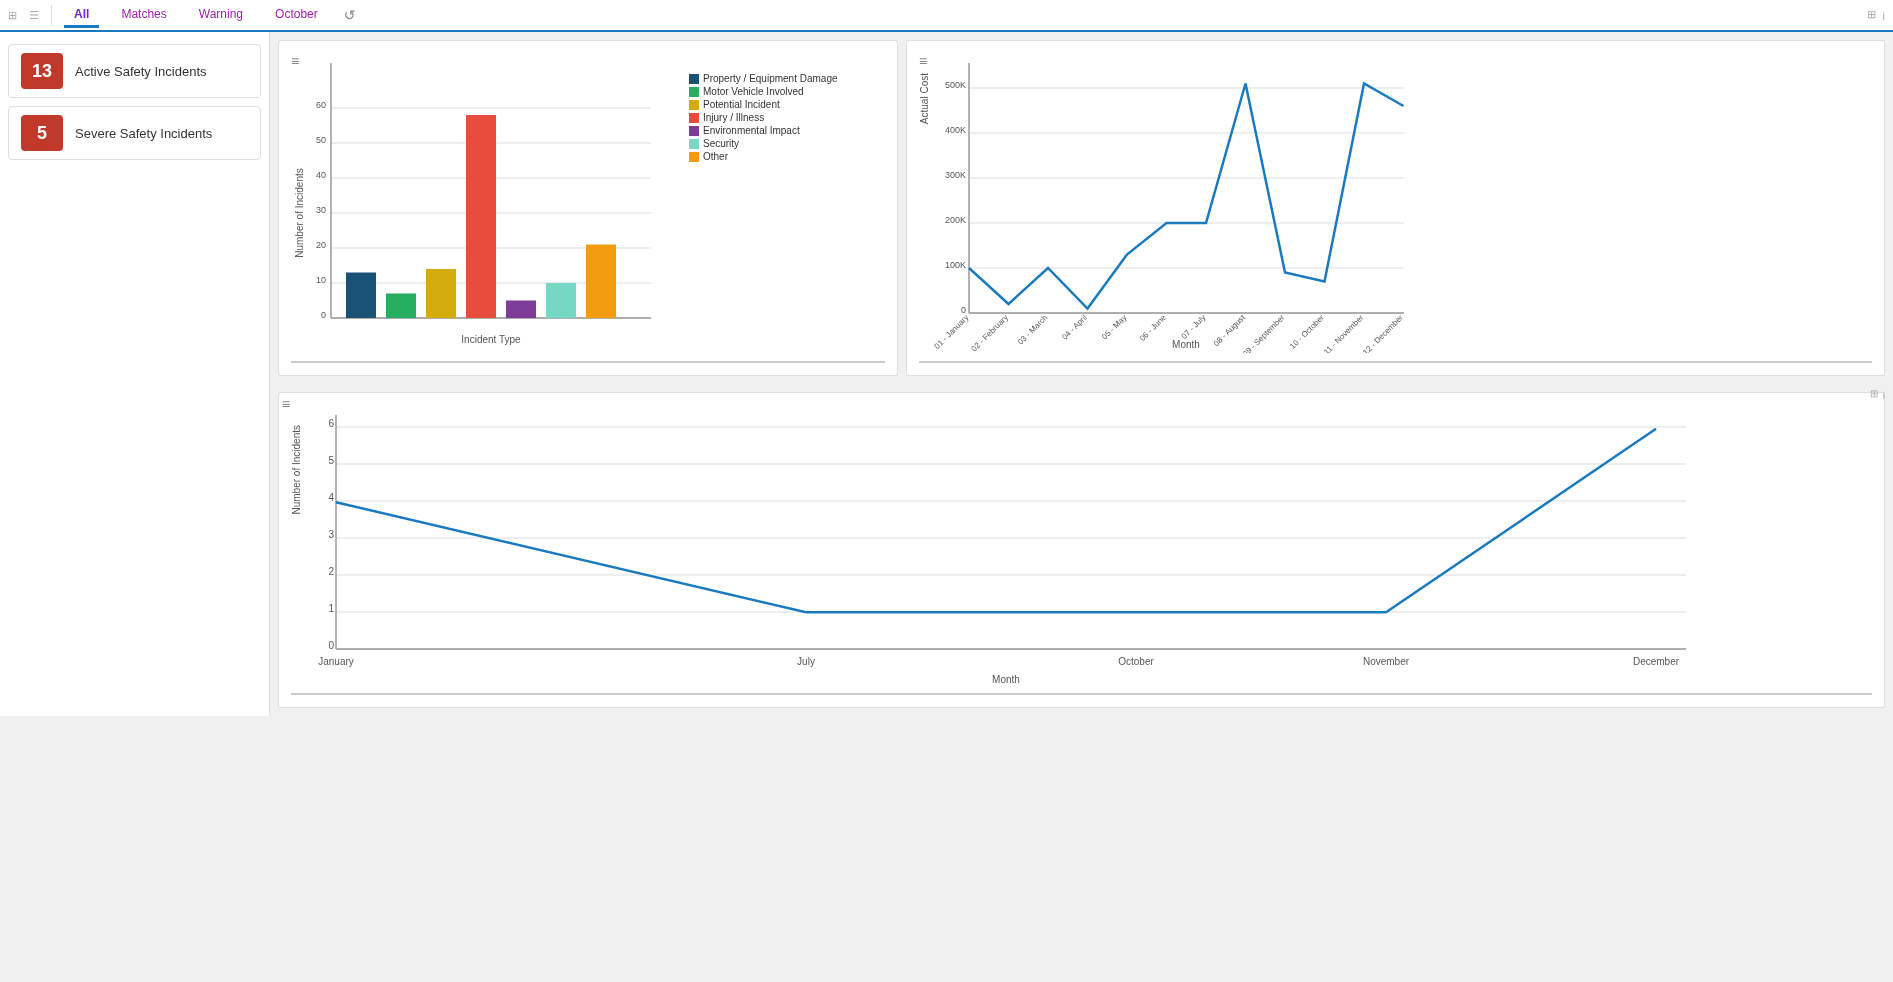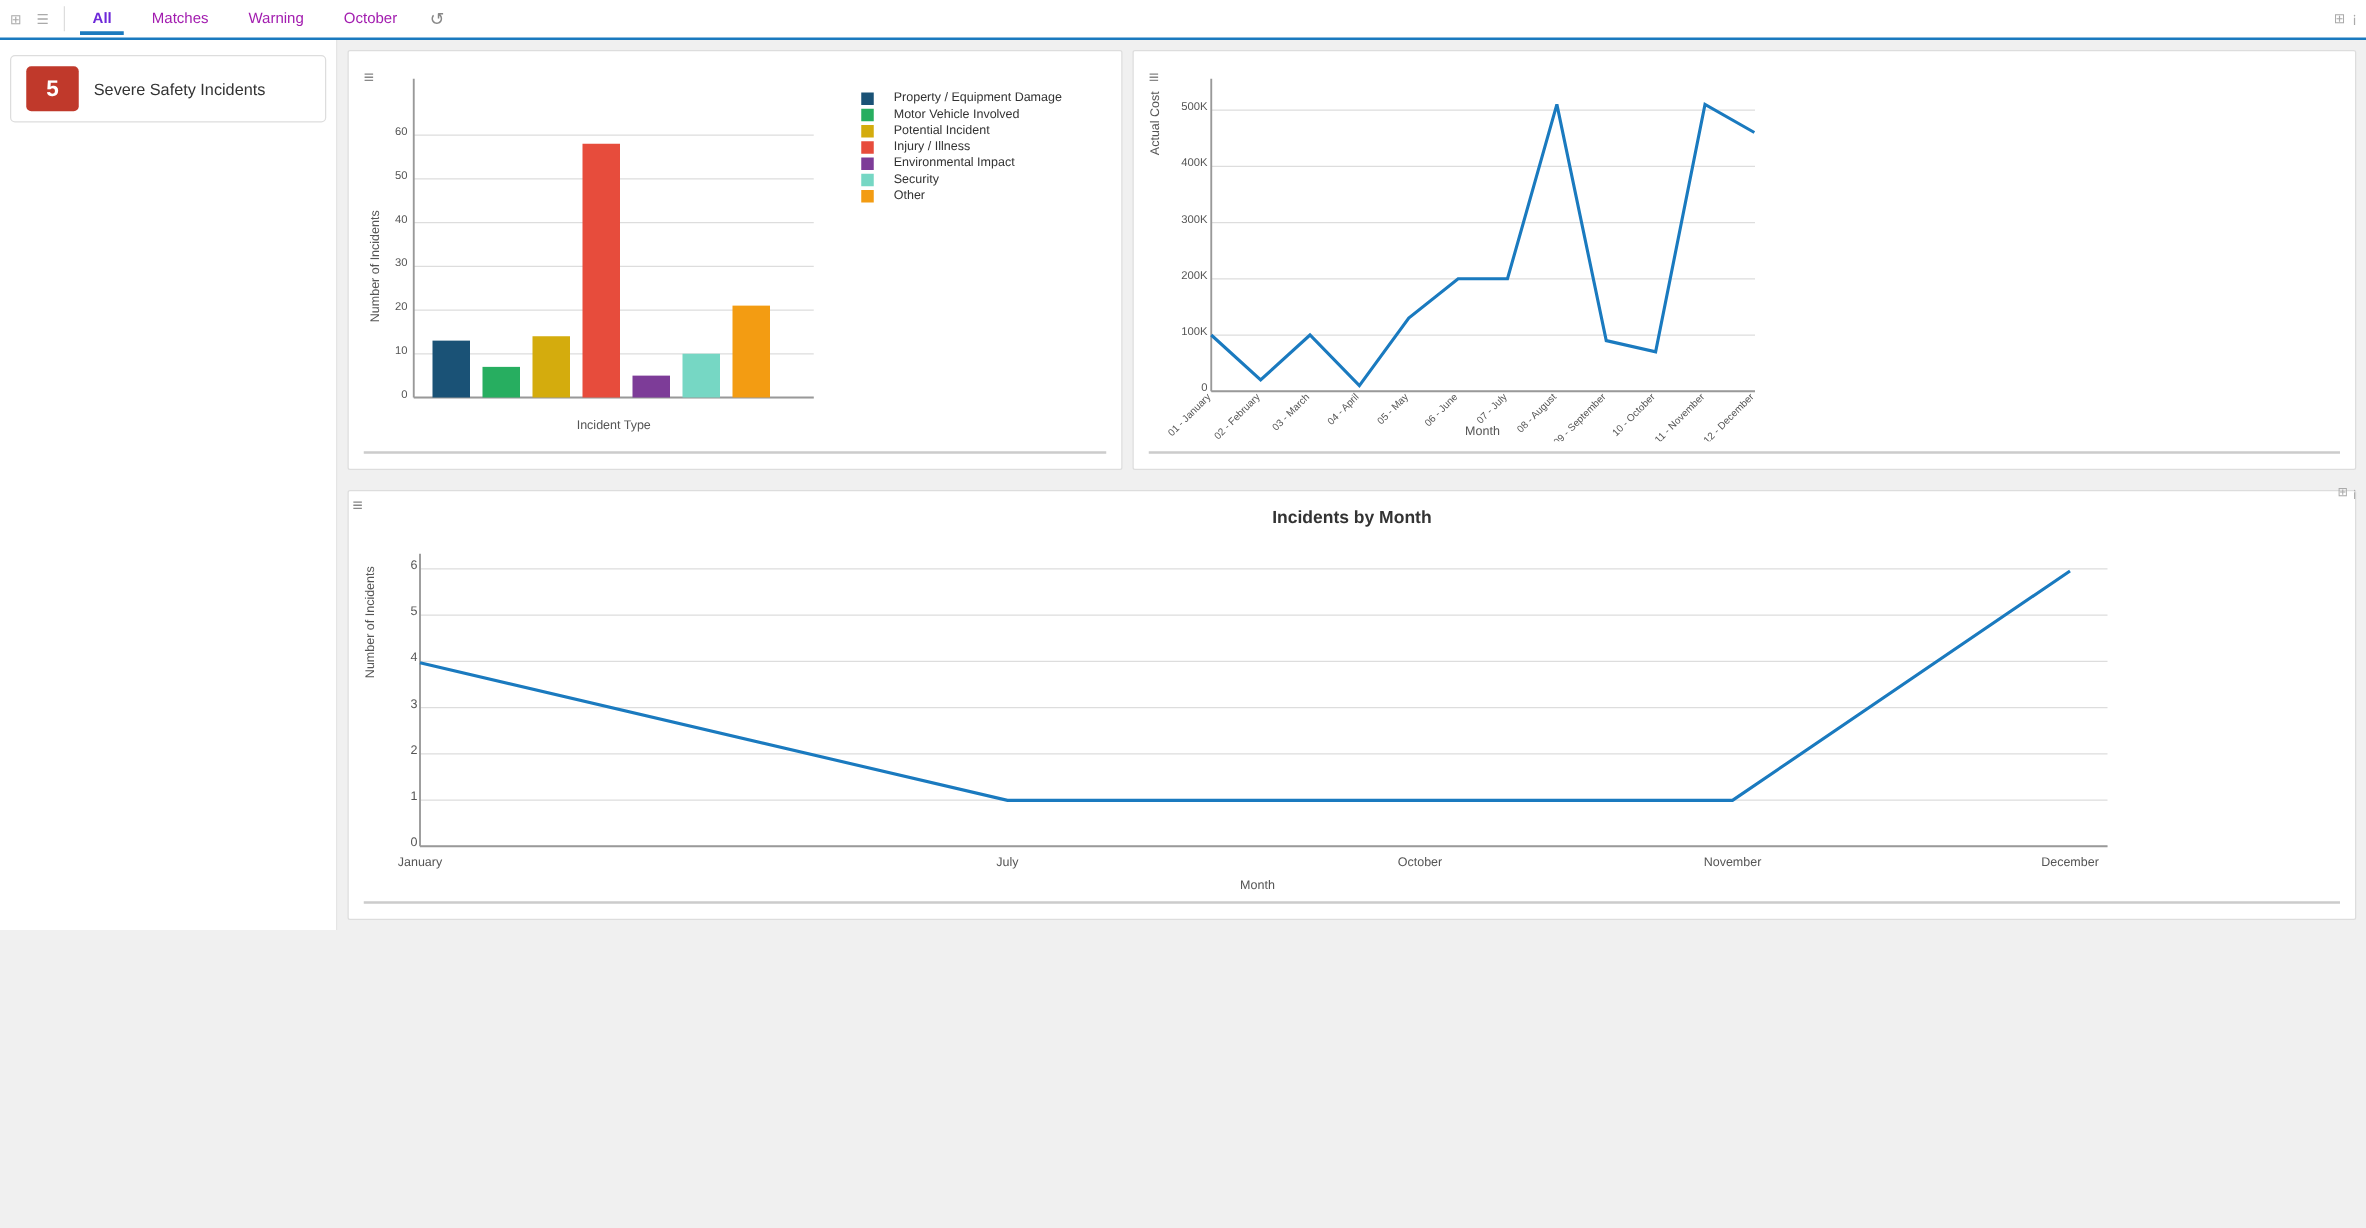--- a/index.html
+++ b/index.html
@@ -122,21 +122,21 @@
       padding: 12px;
     }
 
     svg text {
       font-family: Arial, sans-serif;
     }
 
     .legend-item {
       display: flex;
       align-items: center;
-      gap: 16px;
+      gap: 4px;
       font-size: 10px;
       margin-bottom: 2px;
     }
     .legend-color {
       width: 10px;
       height: 10px;
       display: inline-block;
       flex-shrink: 0;
     }
 
@@ -166,20 +166,24 @@
 
   <div style="margin-left:auto; display:flex; gap:6px; color:#aaa; font-size:11px;">
     <span>⊞</span>
     <span>ℹ</span>
   </div>
 </div>
 
 <div class="main-layout">
 
   <div class="left-panel">
+    <div class="stat-card">
+      <div class="stat-badge">13</div>
+      <span class="stat-label">Active Safety Incidents</span>
+    </div>
     <div class="stat-card">
       <div class="stat-badge">5</div>
       <span class="stat-label">Severe Safety Incidents</span>
     </div>
   </div>
 
   <div class="charts-area">
 
     <div class="top-charts">
 
@@ -307,21 +311,20 @@
       </div>
     </div>
 
     <div class="bottom-chart-area">
       <div class="expand-icons">
         <span style="font-size:10px; color:#aaa;">⊞</span>
         <span style="font-size:10px; color:#aaa;">ℹ</span>
       </div>
       <div class="bottom-chart-card">
         <span class="chart-menu-icon">≡</span>
-        <div class="chart-title">Incidents by Month</div>
         <div style="display:flex; align-items:flex-start;">
           <div style="writing-mode:vertical-rl; transform:rotate(180deg); font-size:10px; color:#555; margin-right:4px; margin-top:20px;">Number of Incidents</div>
           <svg width="1400" height="280">
 
             <text x="28" y="244" font-size="10" fill="#555" text-anchor="end">0</text>
             <text x="28" y="207" font-size="10" fill="#555" text-anchor="end">1</text>
             <text x="28" y="170" font-size="10" fill="#555" text-anchor="end">2</text>
             <text x="28" y="133" font-size="10" fill="#555" text-anchor="end">3</text>
             <text x="28" y="96" font-size="10" fill="#555" text-anchor="end">4</text>
             <text x="28" y="59" font-size="10" fill="#555" text-anchor="end">5</text>

